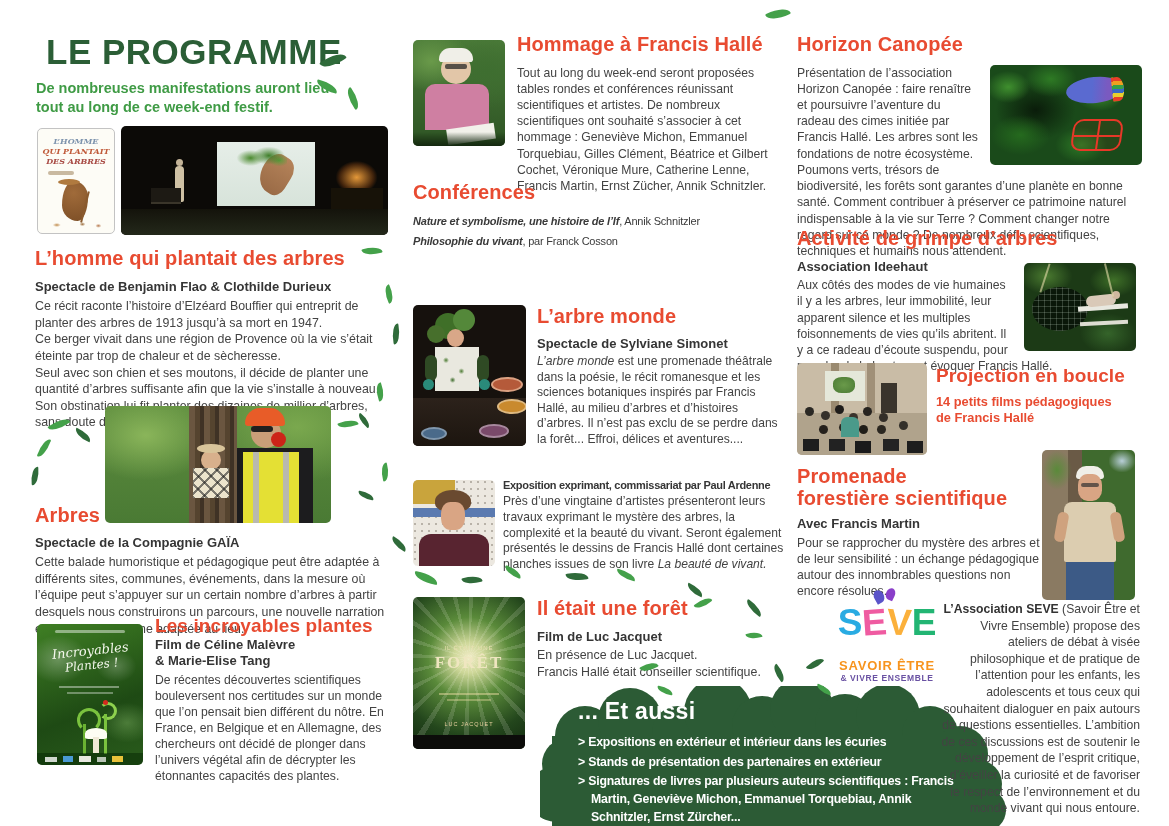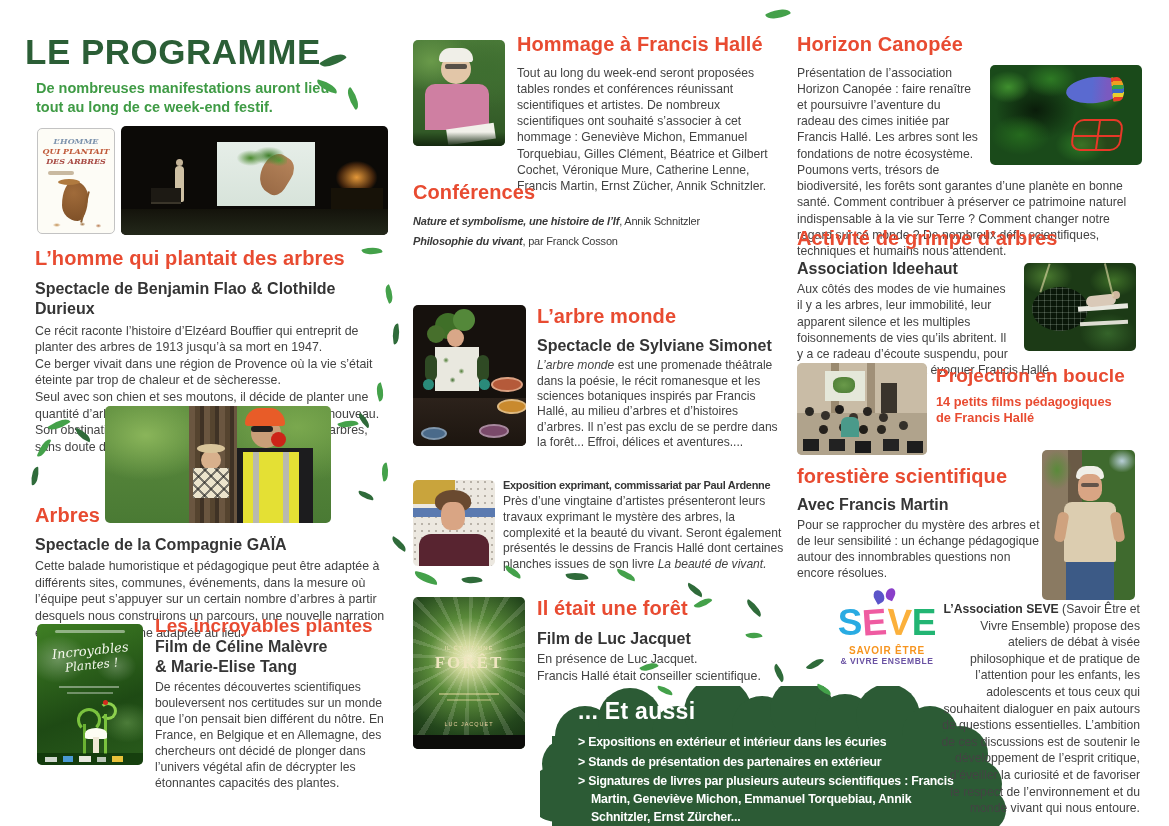--- a/index.html
+++ b/index.html
@@ -4,41 +4,41 @@
 <style>
   :root{
     --red:#e84b31; --title-green:#2b5e36; --accent-green:#3f9b45; --tree:#2c5b35;
     --ink:#434343;
   }
   html,body{margin:0;padding:0;background:#fff}
   .page{position:relative;width:1169px;height:826px;background:#fff;overflow:hidden;
         font-family:"Liberation Sans",sans-serif;}
   .abs{position:absolute}
   .red-h{font-weight:800;color:var(--red);font-size:20px;line-height:1.08;letter-spacing:.1px}
-  .byline{font-weight:700;color:#353535;font-size:16px;line-height:1.28}
+  .byline{font-weight:700;color:#353535;font-size:13px;line-height:1.28}
   .body{color:var(--ink);font-size:12.4px;line-height:1.34}
   .body p{margin:0}
   .photo{position:absolute;overflow:hidden;background:#ccc;border-radius:5px}
   .leaf{position:absolute;border-radius:8% 100% 8% 100%;background:#44a14a}
   .leaf.dk{background:#2f6b3a}
   .it{font-style:italic}
   .bi{font-weight:700;font-style:italic}
   .conf-item{margin:0 0 5px 0;font-size:11px;letter-spacing:-.2px;color:#3a3a3a;line-height:1.42}
   .etitem{font-weight:700;color:#fff;font-size:12.3px;letter-spacing:-.2px;line-height:1.44;
           padding-left:13px;text-indent:-13px;margin-bottom:2px}
   .seve-letter{font-weight:800;font-size:37px;line-height:1;display:inline-block}
   .c-blue{color:#29abe2}.c-pink{color:#ef5ba1}.c-yellow{color:#fbb03b}.c-green{color:#22b573}
   .dotgrid{background-image:radial-gradient(circle at 2px 2px,#b8b2a8 1px,transparent 1.4px);background-size:7px 7px}
 </style>
 </head>
 <body>
 
 <div class="page">
 
-  <div class="abs" style="left:25px;top:32px">
+  <div class="abs" style="left:46px;top:32px">
     <div style="font-size:35px;font-weight:800;color:var(--title-green);letter-spacing:.5px">LE PROGRAMME</div>
   </div>
   <div class="abs" style="left:36px;top:79px;font-weight:700;color:var(--accent-green);font-size:14.5px;line-height:1.3">
     <div>De nombreuses manifestations auront lieu</div>
     <div>tout au long de ce week-end festif.</div>
   </div>
 
   <div class="photo" style="left:37px;top:128px;width:76px;height:104px;background:#fdfcf6;border:1px solid #c3c3c3">
     <div style="text-align:center;margin-top:7px;font-family:'DejaVu Serif',serif;font-style:italic;font-weight:700;font-size:8px;line-height:1.25">
       <div style="color:#7d93ad">L’HOMME</div>
@@ -278,20 +278,21 @@
   <div class="abs" style="left:936px;top:366px;width:235px">
     <div class="red-h" style="font-size:19px;white-space:nowrap">Projection en boucle</div>
     <div style="margin-top:7px;color:var(--red);font-weight:700;font-size:12.8px;line-height:1.3">
       <div>14 petits films pédagogiques</div>
       <div>de Francis Hallé</div>
     </div>
   </div>
 
   <div class="abs" style="left:797px;top:466px;width:250px">
     <div class="red-h">
+      <div>Promenade</div>
       <div>forestière scientifique</div>
     </div>
     <div class="byline" style="margin-top:7px">Avec Francis Martin</div>
     <div class="body" style="margin-top:2px;width:246px;font-size:12.2px;line-height:1.32">Pour se rapprocher du mystère des arbres et de leur sensibilité : un échange pédagogique autour des innombrables questions non encore résolues.</div>
   </div>
   <div class="photo" style="left:1042px;top:450px;width:93px;height:150px;background:linear-gradient(90deg,#8a7a62 0 26px,#6a5a46 26px 40px,#3f6a2e 40px)">
     <div class="abs" style="left:0;top:0;width:30px;height:40px;background:radial-gradient(#5a8a3a,transparent 70%)"></div>
     <div class="abs" style="right:0;top:0;width:26px;height:22px;background:radial-gradient(#b8cfd8,transparent 75%)"></div>
     <div class="abs" style="left:34px;top:16px;width:28px;height:13px;background:#f0efe8;border-radius:14px 14px 4px 4px"></div>
     <div class="abs" style="left:36px;top:24px;width:24px;height:27px;background:#d9a584;border-radius:40%"></div>
@@ -303,21 +304,21 @@
   </div>
 
   <div class="abs" style="left:826px;top:590px;width:122px;text-align:center">
     <div style="position:relative;height:14px">
       <div class="abs" style="left:48px;top:0;width:10px;height:13px;background:#5b54c9;border-radius:50% 50% 50% 0;transform:rotate(-30deg)"></div>
       <div class="abs" style="left:60px;top:-2px;width:9px;height:12px;background:#8a3fc9;border-radius:50% 50% 0 50%;transform:rotate(25deg)"></div>
     </div>
     <div>
       <span class="seve-letter c-blue">S</span><span class="seve-letter c-pink" style="transform:rotate(-4deg)">E</span><span class="seve-letter c-yellow" style="transform:rotate(3deg)">V</span><span class="seve-letter c-green">E</span>
     </div>
-    <div style="margin-top:4px;font-weight:700;font-size:10px;letter-spacing:.8px;color:#f7941e">SAVOIR ÊTRE</div>
+    <div style="margin-top:17px;font-weight:700;font-size:13px;letter-spacing:.8px;color:#f7941e">SAVOIR ÊTRE</div>
     <div style="font-weight:700;font-size:8.5px;letter-spacing:.6px;color:#6a52a3">&amp; VIVRE ENSEMBLE</div>
   </div>
 
   <div class="abs" style="left:940px;top:601px;width:200px;text-align:right">
     <div class="body" style="font-size:12.2px;line-height:1.36"><span style="font-weight:700;color:#333">L’Association SEVE</span><span> (Savoir Être et Vivre Ensemble) propose des ateliers de débat à visée philosophique et de pratique de l’attention pour les enfants, les adolescents et tous ceux qui souhaitent dialoguer en paix autours de questions essentielles. L’ambition de ces discussions est de soutenir le développement de l’esprit critique, d’éveiller la curiosité et de favoriser le respect de l’environnement et du monde vivant qui nous entoure.</span></div>
   </div>
 
   <div class="leaf dk" style="left:320px;top:55px;width:26px;height:11px;transform:rotate(-35deg)"></div>
   <div class="leaf" style="left:316px;top:82px;width:22px;height:9px;transform:rotate(15deg)"></div>
   <div class="leaf" style="left:342px;top:94px;width:22px;height:9px;transform:rotate(55deg)"></div>

